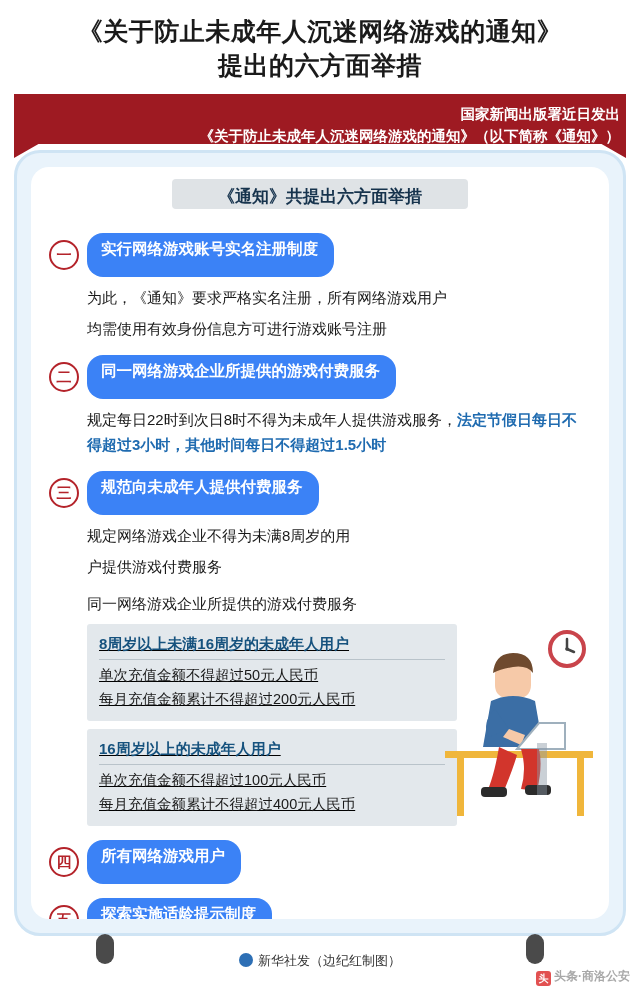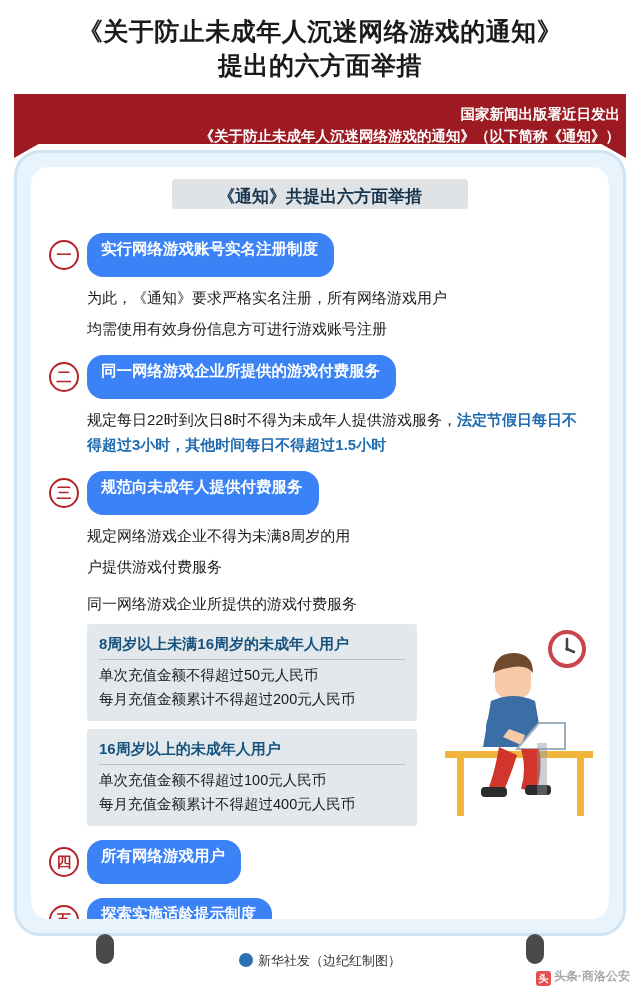--- a/index.html
+++ b/index.html
@@ -106,22 +106,23 @@
   }
   .body .hl{color:#1f6bb0;font-weight:bold;}
   .body p{margin:0 0 6px 0;}
 
   
   .spec{
     margin:8px 0 0 38px;
     background:#e3e8ec;
     border-radius:3px;
     padding:8px 12px 10px 12px;
-    width:330px;
+    width:370px;
     box-sizing:border-box;
+    text-decoration:underline;
   }
   .spec .sh{
     color:#16527e;font-weight:bold;font-size:15px;line-height:24px;
     border-bottom:1px solid #b9c3ca;padding-bottom:3px;margin-bottom:3px;
   }
   .spec .sl{color:#1a1a1a;font-size:14.5px;line-height:24px;}
 
   
   .longpill{
     margin-left:8px;

